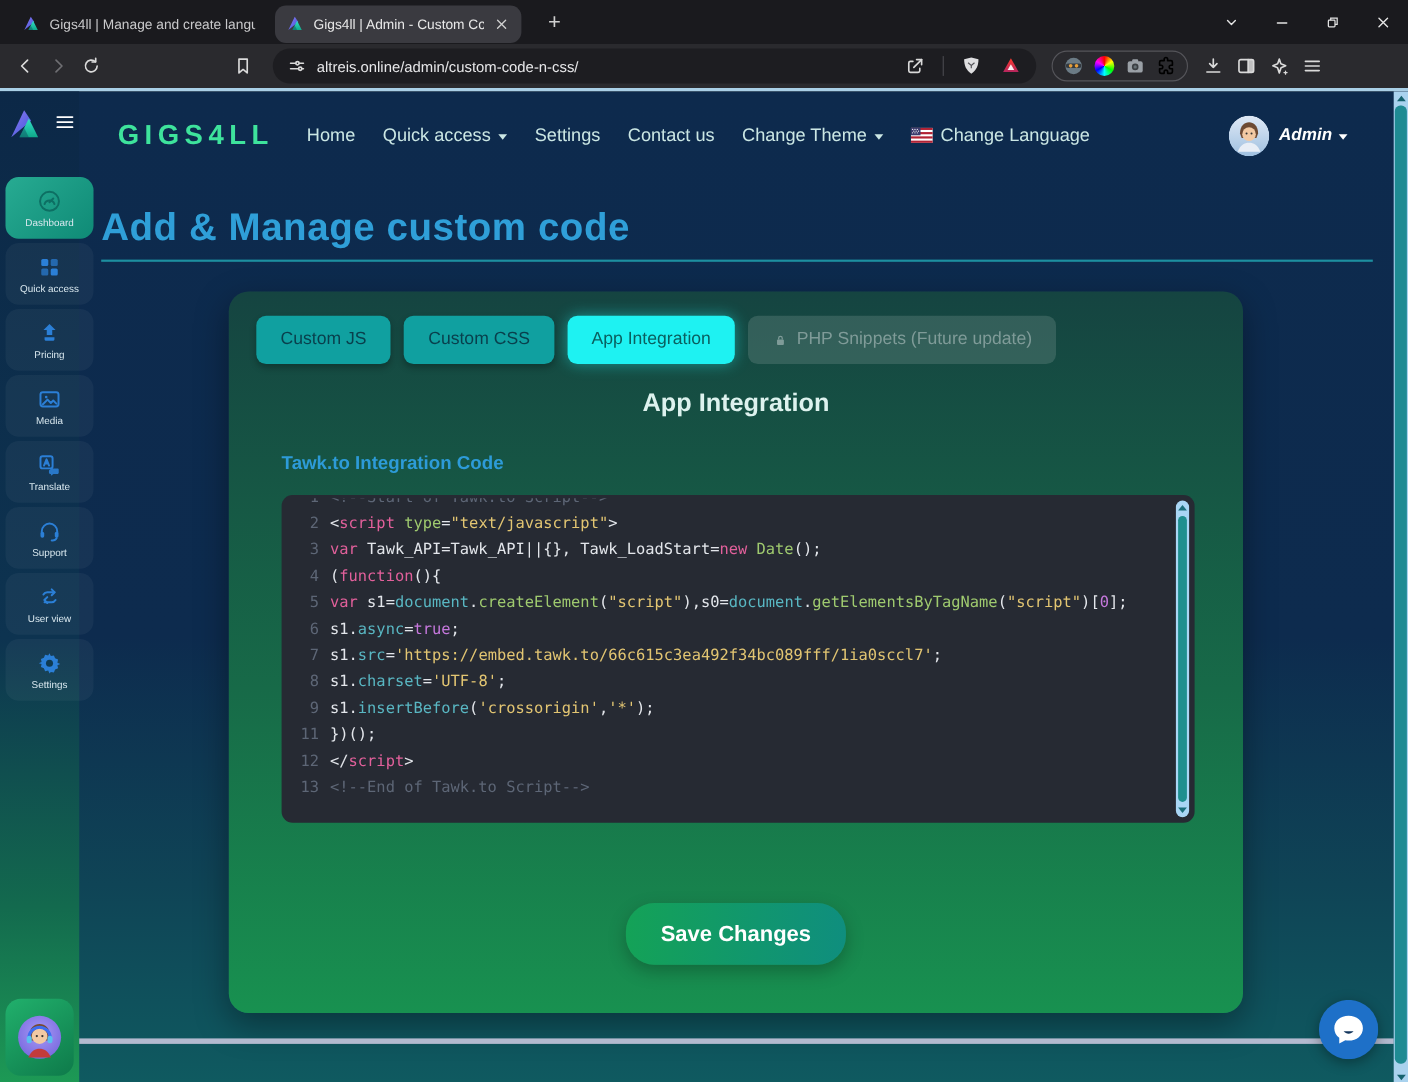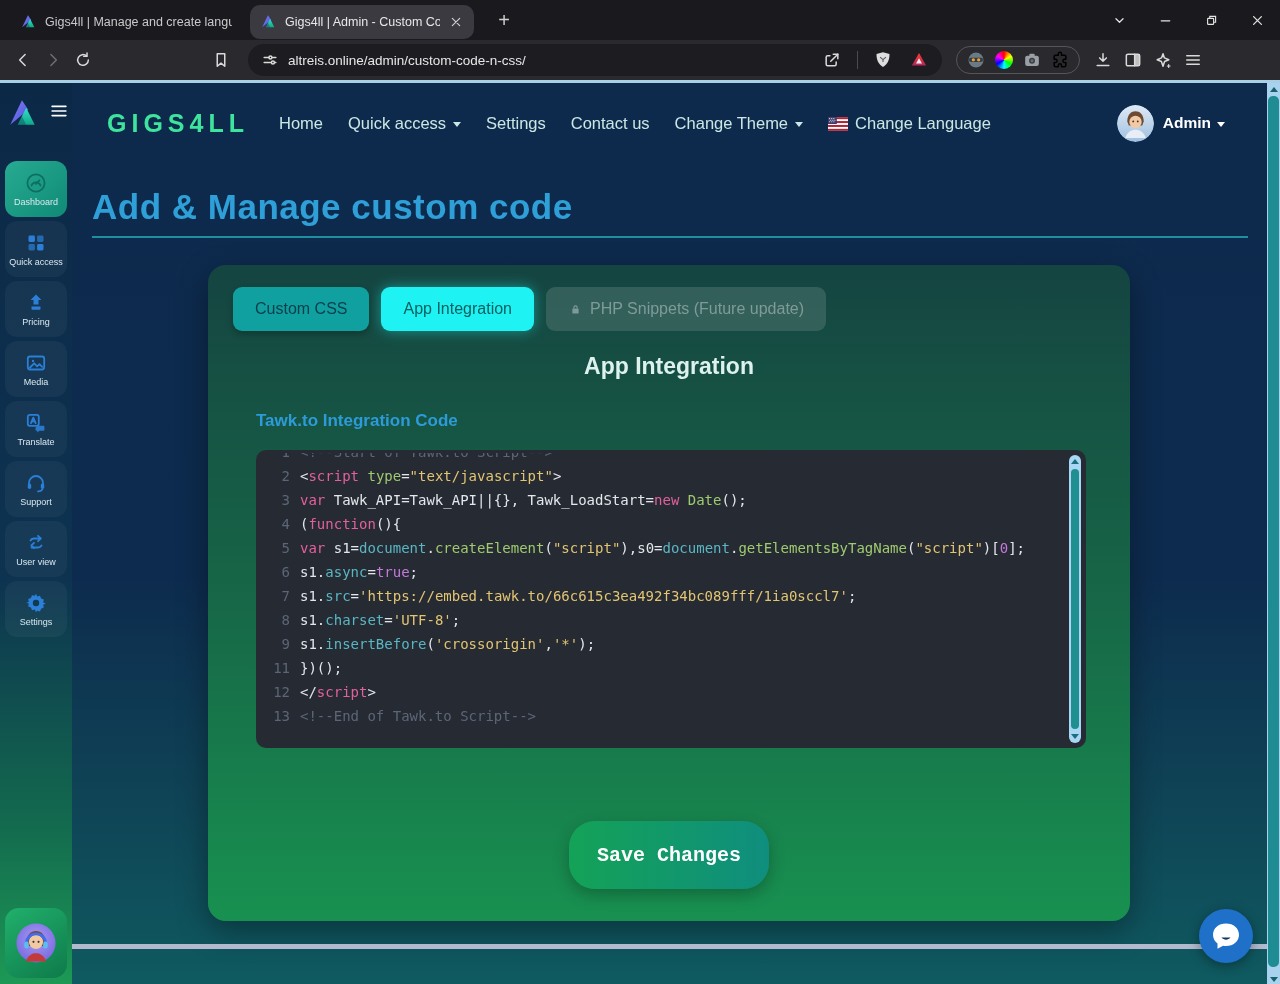--- a/index.html
+++ b/index.html
@@ -50,41 +50,41 @@
 
   
   .sidebar { position:absolute; left:0; top:0; width:72px; height:904px;
     background:linear-gradient(180deg,#0c2847 0%,#0d3350 55%,#136a4e 82%,#1d9a55 100%); }
   .side-top { position:absolute; top:8px; left:6px; width:64px; height:44px; display:flex; align-items:center; }
   .side-logo { width:34px; height:34px; }
   .side-logo svg { width:100%; height:100%; }
   .side-burger { margin-left:8px; color:#fff; }
   .side-burger svg { width:22px; height:22px; }
   .side-nav { position:absolute; top:78px; left:5px; width:62px; display:flex; flex-direction:column; gap:4px; }
-  .side-item { width:62px; height:56px; border-radius:12px; background:rgba(255,255,255,0.045);
+  .side-item { width:80px; height:56px; border-radius:12px; background:rgba(255,255,255,0.045);
     display:flex; flex-direction:column; align-items:center; justify-content:center; gap:2px; color:#2b7fd6; }
   .side-item.active { background:linear-gradient(135deg,#27ab92,#0f8a76); color:#0d6f63; }
   .side-icon { width:26px; height:24px; display:flex; align-items:center; justify-content:center; }
   .side-icon svg { width:24px; height:24px; }
   .side-label { font-size:9px; color:#d9e8ef; white-space:nowrap; }
   .side-avatar { position:absolute; left:5px; top:825px; width:62px; height:70px; border-radius:14px;
     background:linear-gradient(145deg,#21b06c,#0e7a4a); display:flex; align-items:center; justify-content:center; }
   .side-avatar svg { width:46px; height:46px; }
 
   
   .content { position:absolute; left:72px; top:0; width:1195px; height:904px; }
   .topnav { position:absolute; top:0; left:0; right:0; height:80px; display:flex; align-items:center; }
   .brand { margin-left:35px; font-size:25px; font-weight:bold; letter-spacing:5px; color:#3ee39c; }
   .nav-links { display:flex; align-items:center; gap:25px; margin-left:30px; }
   .nav-link { display:flex; align-items:center; gap:7px; color:#cbe7e4; font-size:16.5px; cursor:default; }
   .caret { display:inline-block; width:0; height:0; border-left:4.5px solid transparent;
     border-right:4.5px solid transparent; border-top:5.5px solid currentColor; margin-top:2px; }
   .flag { width:20px; height:14px; display:inline-block; }
   .flag svg { width:100%; height:100%; }
-  .nav-user { margin-left:auto; margin-right:42px; display:flex; align-items:center; gap:9px; }
+  .nav-user { margin-left:auto; margin-right:42px; display:flex; align-items:center; gap:9px;font-style:italic; }
   .nav-avatar { width:37px; height:37px; border-radius:50%; overflow:hidden; }
   .nav-avatar svg { width:100%; height:100%; }
   .nav-username { color:#fff; font-weight:bold; font-size:15.5px; display:flex; align-items:center; gap:6px; }
 
   .page-title { position:absolute; left:20px; top:104px; font-size:35px; font-weight:bold;
     letter-spacing:0.5px; color:#2f9fd8; }
   .title-rule { position:absolute; left:20px; top:153px; width:1156px; height:2px; background:#1d8fa0; }
 
   
   .card { position:absolute; left:136px; top:182px; width:922px; height:656px; border-radius:18px;
@@ -117,21 +117,21 @@
   .code-scrollbar { position:absolute; right:5px; top:5px; bottom:5px; width:12px;
     background:#a9d6f5; border-radius:6px; }
   .code-scroll-thumb { position:absolute; left:2px; right:2px; top:14px; bottom:14px;
     background:#1f8f8f; border-radius:4px; }
   .sb-arrow { position:absolute; left:2px; width:0; height:0;
     border-left:4px solid transparent; border-right:4px solid transparent; }
   .sb-arrow.up { top:4px; border-bottom:5px solid #1b6f7c; }
   .sb-arrow.down { bottom:4px; border-top:5px solid #1b6f7c; }
 
   .save-wrap { position:absolute; left:0; right:0; top:556px; text-align:center; }
-  .save-btn { border:none; font-family:Liberation Mono, monospace; width:200px; height:68px; border-radius:26px;
+  .save-btn { border:none; font-family:Liberation Sans, sans-serif; width:200px; height:56px; border-radius:26px;
     background:linear-gradient(90deg,#14a257,#0f8e7e); color:#fff; font-size:20px; font-weight:bold;
     box-shadow:0 6px 16px rgba(0,0,0,0.25); cursor:default; }
 
   .bottom-rule { position:absolute; left:0; top:861px; width:1195px; height:5px; background:#b3bacf; }
 
   .chat-fab { position:absolute; left:1127px; top:826px; width:54px; height:54px; }
   .chat-fab svg { width:54px; height:54px; filter:drop-shadow(0 3px 6px rgba(0,0,0,0.35)); }
 
   
   .page-scrollbar { position:absolute; right:0; top:0; width:13px; height:904px; background:#a9d2ee; }
@@ -520,20 +520,23 @@
         </span>
       </div>
     </nav>
 
     <h1 class="page-title">Add &amp; Manage custom code</h1>
     <div class="title-rule"></div>
 
     <section class="card">
       <div class="code-tabs">
           <button class="ptab normal">
+            <span>Custom JS</span>
+          </button>
+          <button class="ptab normal">
             <span>Custom CSS</span>
           </button>
           <button class="ptab active">
             <span>App Integration</span>
           </button>
           <button class="ptab disabled">
             <span class="lock">
               <svg viewBox="0 0 24 24" fill="currentColor">
                 <path d="M8.5 10.5V8.8a3.5 3.5 0 0 1 7 0v1.7h-1.8V8.8a1.7 1.7 0 0 0-3.4 0v1.7z"></path>
                 <rect x="7" y="10.5" width="10" height="8" rx="1.5"></rect>

